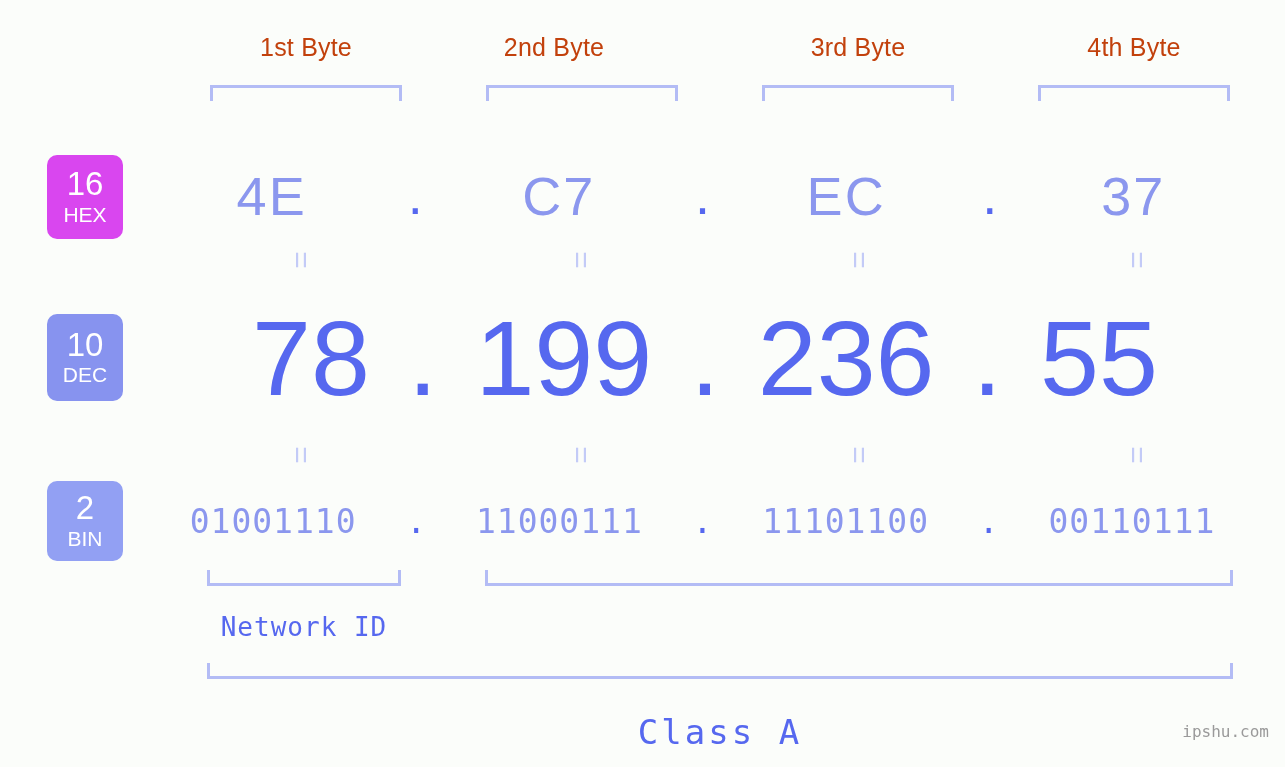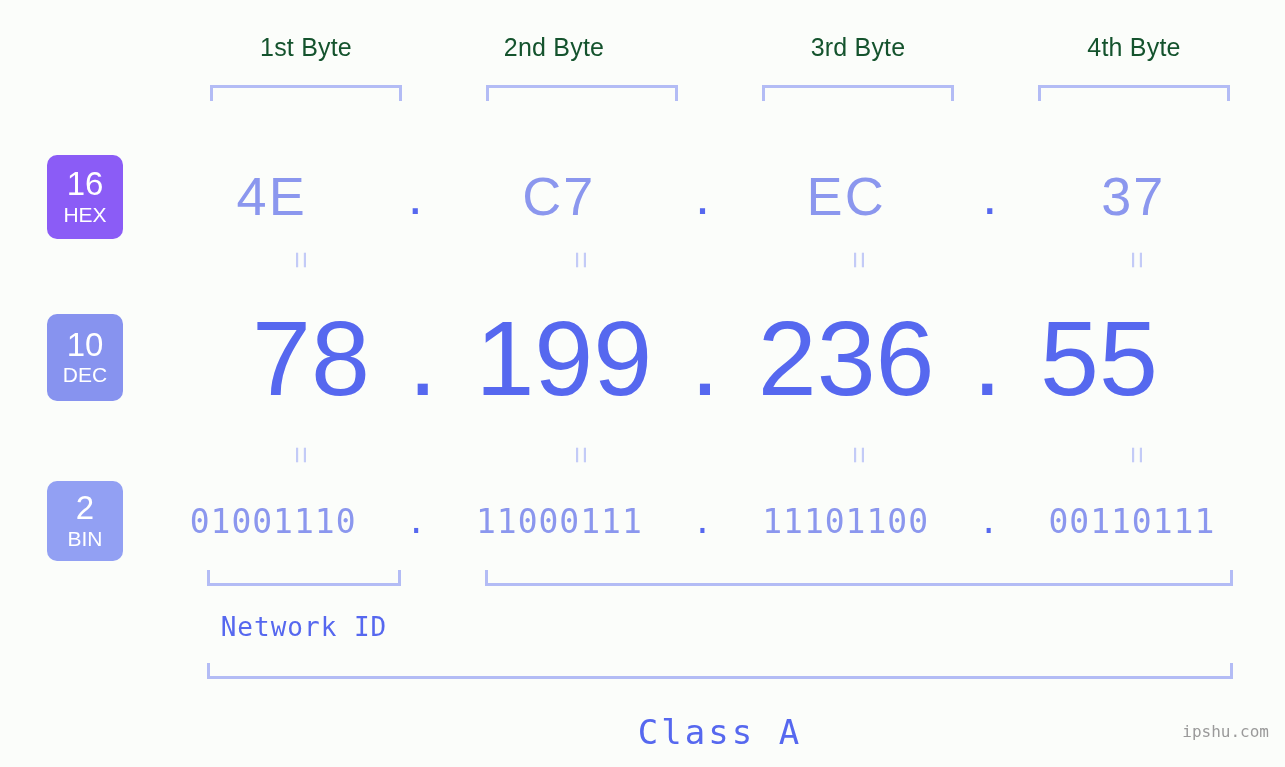--- a/index.html
+++ b/index.html
@@ -19,21 +19,21 @@
     height: 767px;
   }
 
   
   .byte-label {
     position: absolute;
     top: 33px;
     text-align: center;
     font-family: "Liberation Sans", sans-serif;
     font-size: 25px;
-    color: #14532d;
+    color: #c2410c;
     letter-spacing: 0.2px;
     white-space: nowrap;
   }
 
   
   .bracket {
     position: absolute;
     border-color: #b3bcf5;
     border-style: solid;
     box-sizing: border-box;
@@ -67,21 +67,21 @@
     font-size: 33px;
     font-weight: 400;
     line-height: 1.05;
   }
   .badge .abbr {
     font-size: 21px;
     font-weight: 400;
     line-height: 1.15;
     margin-top: 1px;
   }
-  #badge-hex { top: 155px;  height: 84px; background: #8b5cf6; }
+  #badge-hex { top: 155px;  height: 84px; background: #d946ef; }
   #badge-dec { top: 314px;  height: 87px; background: #8793ef; }
   #badge-bin { top: 481px;  height: 80px; background: #92a0f3; }
 
   
   .row {
     position: absolute;
     left: 150px;
     width: 1105px;
     display: flex;
     align-items: center;

